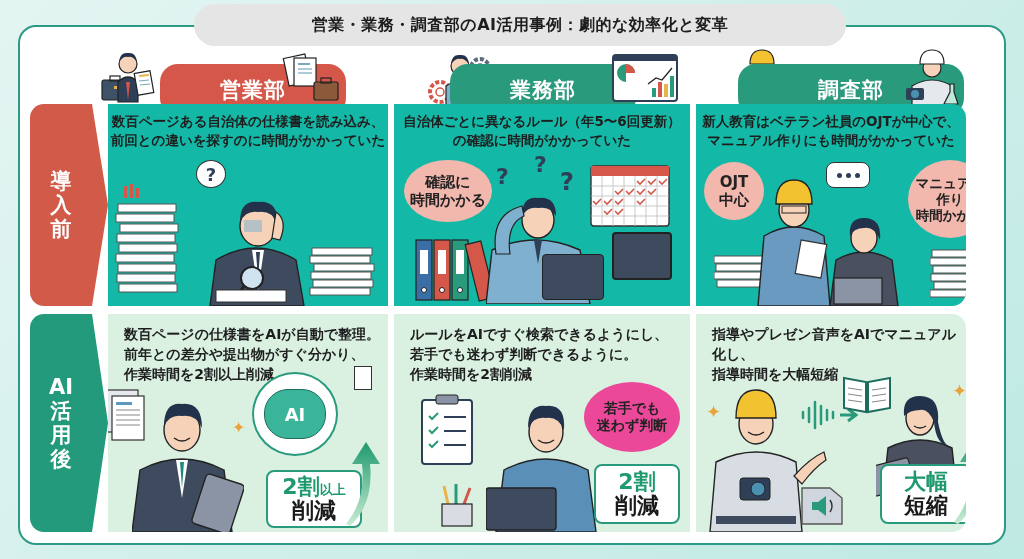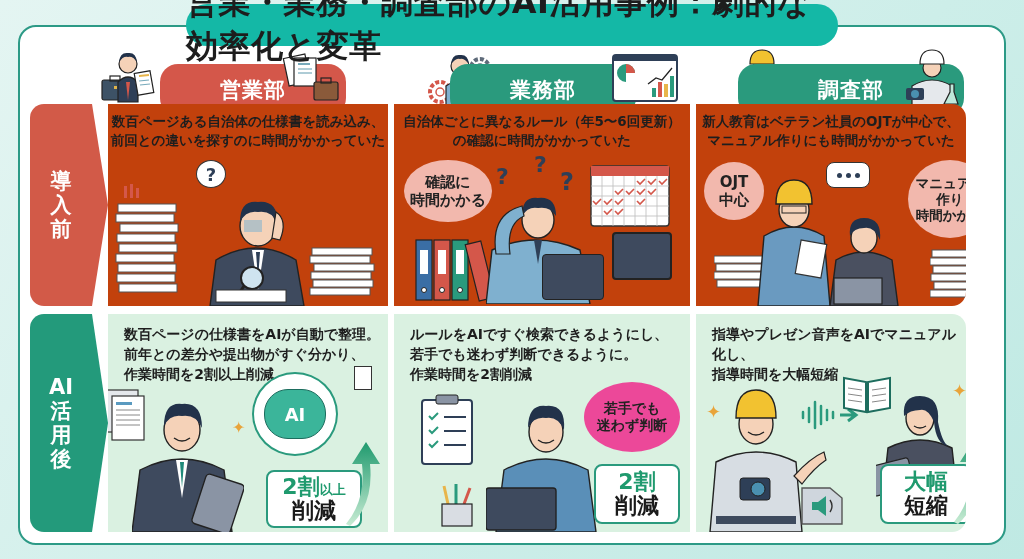--- a/index.html
+++ b/index.html
@@ -7,24 +7,24 @@
   body {
     background: linear-gradient(135deg, #e4f5f2 0%, #cdeee9 60%, #bfe9e3 100%);
     font-family: "DejaVu Sans", sans-serif;
     position: relative;
   }
   .frame {
     position: absolute; left: 18px; top: 25px; width: 988px; height: 520px;
     background: #ffffff; border: 2px solid #2c9a86; border-radius: 18px;
   }
   .title-pill {
-    position: absolute; left: 186px; top: 4px; width: 652px; height: 42px;
-    background: #14b8a6; border-radius: 22px;
+    position: absolute; left: 194px; top: 4px; width: 652px; height: 42px;
+    background: #e5e5e5; border-radius: 22px;
     display: flex; align-items: center; justify-content: center;
-    font-size: 32px; font-weight: bold; color: #1d1d1d; letter-spacing: 0.5px;
+    font-size: 16px; font-weight: bold; color: #1d1d1d; letter-spacing: 0.5px;
     z-index: 5;
   }
   
   .dept-header { position: absolute; top: 60px; height: 46px; }
   .dept-pill {
     position: absolute; top: 4px; height: 52px; border-radius: 18px;
     display: flex; align-items: center; justify-content: center;
     color: #fff; font-size: 21px; font-weight: bold; letter-spacing: 1px;
   }
   .red-pill { background: #d4574a; }
@@ -47,21 +47,21 @@
     top: 104px; border-top: 101px solid transparent; border-bottom: 101px solid transparent;
     border-left: 16px solid #d25a48;
   }
   .row-arrow.after {
     top: 314px; border-top: 109px solid transparent; border-bottom: 109px solid transparent;
     border-left: 16px solid #239a7b;
   }
 
   
   .panel { position: absolute; overflow: hidden; }
-  .panel.before { background: #c2410c; top: 104px; height: 202px; }
+  .panel.before { background: #14b8a6; top: 104px; height: 202px; }
   .panel.after { background: #daf1e1; top: 314px; height: 218px; }
   .panel.c1 { left: 92px; width: 296px; }
   .panel.c2 { left: 394px; width: 296px; padding-left: 47px; }
   .panel.c3 { left: 696px; width: 270px; border-radius: 0 14px 14px 0; }
   .panel.c1.before, .panel.c1.after { padding-left: 14px; }
 
   .panel-text {
     position: absolute; left: 0; right: 0; top: 8px;
     font-size: 13.5px; font-weight: bold; color: #1e1e1e; line-height: 19px;
     text-align: center; white-space: pre-line;

